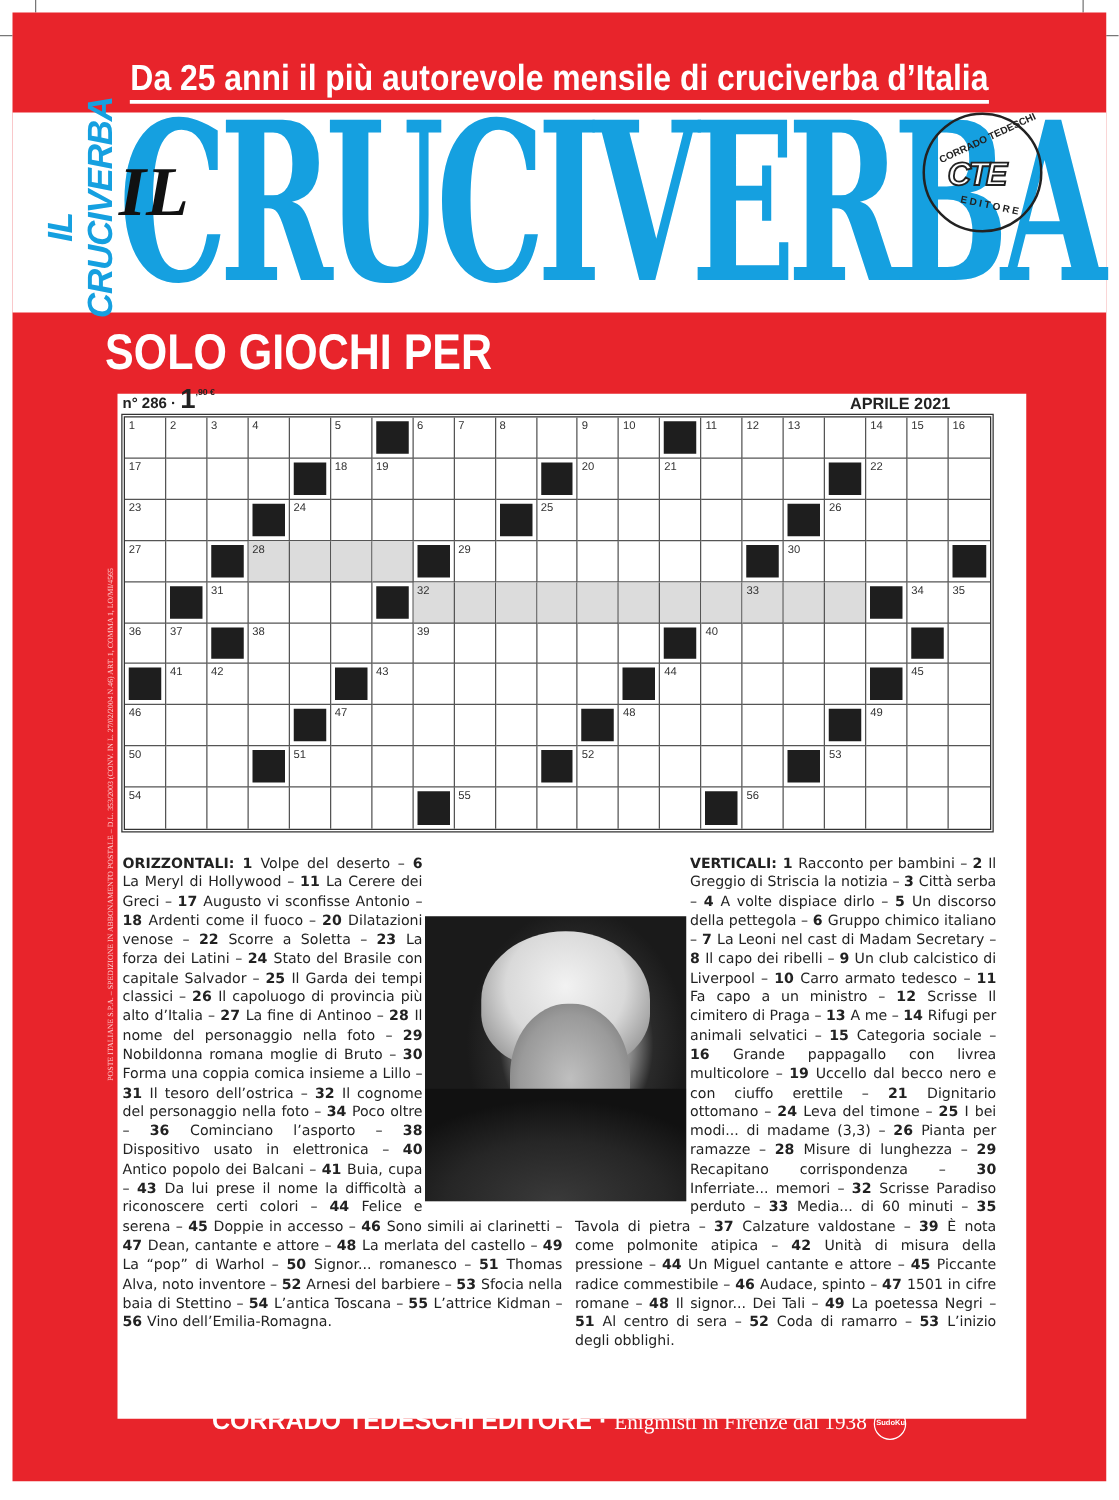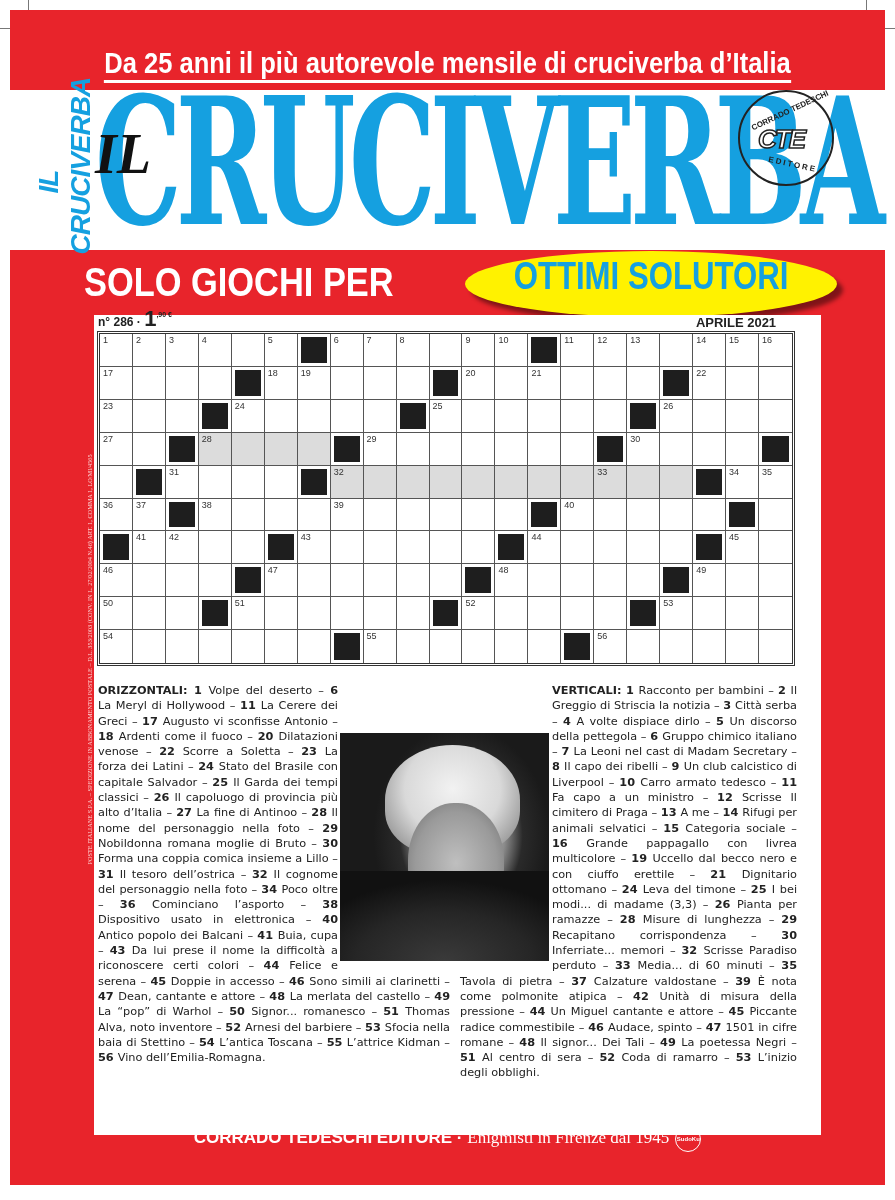--- a/index.html
+++ b/index.html
@@ -17,36 +17,36 @@
   .stamp .t1{position:absolute;left:8px;top:14px;font-size:8px;font-weight:bold;color:#222;transform:rotate(-25deg);}
   .stamp .t2{position:absolute;left:28px;top:68px;font-size:8px;font-weight:bold;color:#222;letter-spacing:2px;transform:rotate(12deg);}
   .stamp .cte{position:absolute;left:18px;top:32px;font-size:26px;font-weight:bold;font-style:italic;color:#fff;-webkit-text-stroke:1.5px #222;letter-spacing:-2px;}
   .sub{position:absolute;left:74px;top:250px;color:#fff;font-weight:bold;font-size:40px;transform:scaleX(0.86);transform-origin:left center;white-space:nowrap;}
   .ellipse{position:absolute;left:455px;top:241px;width:372px;height:66px;background:#fff200;border-radius:50%;box-shadow:6px 6px 4px rgba(0,0,0,0.45);}
   .ellipse span{position:absolute;left:0;top:4px;width:372px;text-align:center;color:#15a0e0;font-weight:bold;font-size:38px;transform:scaleX(0.82);transform-origin:center;white-space:nowrap;}
   .panel{position:absolute;left:84px;top:305px;width:727px;height:820px;background:#fff;}
   .issue{position:absolute;left:98px;top:313px;font-size:12px;font-weight:bold;color:#222;}
   .issue .big{font-size:22px;line-height:12px;}
   .issue .sup{font-size:7px;vertical-align:top;position:relative;top:-2px;}
-  .month{position:absolute;left:680px;top:315px;width:112px;text-align:center;font-size:13px;font-weight:bold;color:#222;}
+  .month{position:absolute;left:680px;top:315px;width:112px;text-align:left;font-size:13px;font-weight:bold;color:#222;}
   .grid{position:absolute;left:97px;top:331px;width:698px;height:335px;border:3px double #333;box-sizing:border-box;display:grid;grid-template-columns:repeat(21,1fr);grid-template-rows:repeat(10,1fr);background:#fff;}
   .cell{border-right:1px solid #555;border-bottom:1px solid #555;position:relative;box-sizing:border-box;}
   .cell.gray{background:#dcdcdc;}
   .cell.block::after{content:"";position:absolute;left:3px;top:3px;right:3px;bottom:3px;background:#1e1e1e;}
   .cell .n{position:absolute;left:3px;top:1px;font-size:9px;color:#333;}
   .clues{position:absolute;font-family:"DejaVu Sans",sans-serif;font-size:11.3px;line-height:15.3px;color:#222;text-align:justify;}
   .clues b{font-weight:bold;}
   .photo{position:absolute;left:340px;top:733px;width:209px;height:228px;background:radial-gradient(ellipse 42% 48% at 58% 45%, #e6e6e6 0%, #c7c7c7 28%, #8a8a8a 50%, #2a2a2a 70%, #1a1a1a 100%);overflow:hidden;}
   .photo .body{position:absolute;left:0;bottom:0;width:209px;height:90px;background:radial-gradient(ellipse 70% 90% at 50% 100%, #3a3a3a 0%, #262626 60%, #111 100%);}
   .photo .face{position:absolute;left:68px;top:70px;width:96px;height:120px;border-radius:48% 48% 45% 45%;background:radial-gradient(ellipse at 50% 50%, #bfbfbf 0%, #9a9a9a 60%, #6a6a6a 100%);}
   .photo .hair{position:absolute;left:45px;top:12px;width:135px;height:110px;border-radius:50% 50% 40% 40%;background:radial-gradient(ellipse at 50% 40%, #f2f2f2 0%, #d9d9d9 50%, #9d9d9d 80%, transparent 100%);}
   .postal{position:absolute;left:70px;top:380px;width:18px;height:550px;}
   .postal span{position:absolute;left:-266px;top:266px;width:550px;transform:rotate(-90deg);font-family:"Liberation Serif",serif;font-size:6.3px;color:#ffd0d0;white-space:nowrap;text-align:center;}
   .footer{position:absolute;left:0;top:1126px;width:895px;text-align:center;color:#fff;}
-  .footer .f1{font-weight:bold;font-size:17px;}
+  .footer .f1{font-weight:bold;font-size:20px;}
   .footer .f2{font-family:"Liberation Serif",serif;font-size:17px;}
   .sudoku{display:inline-block;width:24px;height:24px;border:1.5px solid #fff;border-radius:50%;font-size:6px;line-height:24px;text-align:center;vertical-align:middle;margin-left:6px;font-weight:bold;}
 </style>
 </head>
 <body>
 
 <div class="crop" style="left:28px;top:0;width:1px;height:10px"></div>
 <div class="crop" style="left:866px;top:0;width:1px;height:10px"></div>
 <div class="crop" style="left:0;top:28px;width:10px;height:1px"></div>
 <div class="crop" style="left:885px;top:28px;width:10px;height:1px"></div>
@@ -58,23 +58,20 @@
       <span>IL CRUCIVERBA</span>
     </div>
   <div class="mast-title">CRUCIVERBA</div>
   <div class="mast-il">IL</div>
   <div class="stamp">
     <span class="t1">CORRADO TEDESCHI</span>
     <span class="cte">CTE</span>
     <span class="t2">EDITORE</span>
   </div>
   <div class="sub">SOLO GIOCHI PER</div>
-  <div class="ellipse">
-      <span>OTTIMI SOLUTORI</span>
-    </div>
 
   <div class="postal">
       <span>POSTE ITALIANE S.P.A. – SPEDIZIONE IN ABBONAMENTO POSTALE – D.L. 353/2003 (CONV. IN L. 27/02/2004 N.46) ART. 1, COMMA 1, LO/MI/4565</span>
     </div>
 
   <div class="panel"></div>
 </div>
 
 <div class="issue">
   <span>n° 286 ·</span> <span class="big">1</span><span class="sup">,90 €</span>
@@ -409,14 +406,14 @@
 <div class="clues" id="across" style="left:98px;top:683px;width:352px;"><div style="float: right; width: 112px; height: 230px; margin-top: 46px;"></div><b>ORIZZONTALI: </b><b>1 </b><span>Volpe del deserto – </span><b>6 </b><span>La Meryl di Hollywood – </span><b>11 </b><span>La Cerere dei Greci – </span><b>17 </b><span>Augusto vi sconfisse Antonio – </span><b>18 </b><span>Ardenti come il fuoco – </span><b>20 </b><span>Dilatazioni venose – </span><b>22 </b><span>Scorre a Soletta – </span><b>23 </b><span>La forza dei Latini – </span><b>24 </b><span>Stato del Brasile con capitale Salvador – </span><b>25 </b><span>Il Garda dei tempi classici – </span><b>26 </b><span>Il capoluogo di provincia più alto d’Italia – </span><b>27 </b><span>La fine di Antinoo – </span><b>28 </b><span>Il nome del personaggio nella foto – </span><b>29 </b><span>Nobildonna romana moglie di Bruto – </span><b>30 </b><span>Forma una coppia comica insieme a Lillo – </span><b>31 </b><span>Il tesoro dell’ostrica – </span><b>32 </b><span>Il cognome del personaggio nella foto – </span><b>34 </b><span>Poco oltre – </span><b>36 </b><span>Cominciano l’asporto – </span><b>38 </b><span>Dispositivo usato in elettronica – </span><b>40 </b><span>Antico popolo dei Balcani – </span><b>41 </b><span>Buia, cupa – </span><b>43 </b><span>Da lui prese il nome la difficoltà a riconoscere certi colori – </span><b>44 </b><span>Felice e serena – </span><b>45 </b><span>Doppie in accesso – </span><b>46 </b><span>Sono simili ai clarinetti – </span><b>47 </b><span>Dean, cantante e attore – </span><b>48 </b><span>La merlata del castello – </span><b>49 </b><span>La “pop” di Warhol – </span><b>50 </b><span>Signor... romanesco – </span><b>51 </b><span>Thomas Alva, noto inventore – </span><b>52 </b><span>Arnesi del barbiere – </span><b>53 </b><span>Sfocia nella baia di Stettino – </span><b>54 </b><span>L’antica Toscana – </span><b>55 </b><span>L’attrice Kidman – </span><b>56 </b><span>Vino dell’Emilia-Romagna.</span></div>
 <div class="clues" id="down" style="left:460px;top:683px;width:337px;"><div style="float: left; width: 92px; height: 230px; margin-top: 46px;"></div><b>VERTICALI: </b><b>1 </b><span>Racconto per bambini – </span><b>2 </b><span>Il Greggio di Striscia la notizia – </span><b>3 </b><span>Città serba – </span><b>4 </b><span>A volte dispiace dirlo – </span><b>5 </b><span>Un discorso della pettegola – </span><b>6 </b><span>Gruppo chimico italiano – </span><b>7 </b><span>La Leoni nel cast di Madam Secretary – </span><b>8 </b><span>Il capo dei ribelli – </span><b>9 </b><span>Un club calcistico di Liverpool – </span><b>10 </b><span>Carro armato tedesco – </span><b>11 </b><span>Fa capo a un ministro – </span><b>12 </b><span>Scrisse Il cimitero di Praga – </span><b>13 </b><span>A me – </span><b>14 </b><span>Rifugi per animali selvatici – </span><b>15 </b><span>Categoria sociale – </span><b>16 </b><span>Grande pappagallo con livrea multicolore – </span><b>19 </b><span>Uccello dal becco nero e con ciuffo erettile – </span><b>21 </b><span>Dignitario ottomano – </span><b>24 </b><span>Leva del timone – </span><b>25 </b><span>I bei modi... di madame (3,3) – </span><b>26 </b><span>Pianta per ramazze – </span><b>28 </b><span>Misure di lunghezza – </span><b>29 </b><span>Recapitano corrispondenza – </span><b>30 </b><span>Inferriate... memori – </span><b>32 </b><span>Scrisse Paradiso perduto – </span><b>33 </b><span>Media... di 60 minuti – </span><b>35 </b><span>Tavola di pietra – </span><b>37 </b><span>Calzature valdostane – </span><b>39 </b><span>È nota come polmonite atipica – </span><b>42 </b><span>Unità di misura della pressione – </span><b>44 </b><span>Un Miguel cantante e attore – </span><b>45 </b><span>Piccante radice commestibile – </span><b>46 </b><span>Audace, spinto – </span><b>47 </b><span>1501 in cifre romane – </span><b>48 </b><span>Il signor... Dei Tali – </span><b>49 </b><span>La poetessa Negri – </span><b>51 </b><span>Al centro di sera – </span><b>52 </b><span>Coda di ramarro – </span><b>53 </b><span>L’inizio degli obblighi.</span></div>
 
 <div class="photo">
   <div class="hair"></div>
   <div class="face"></div>
   <div class="body"></div>
 </div>
 
 <div class="footer">
-  <span class="f1">CORRADO TEDESCHI EDITORE</span><span class="f1"> · </span><span class="f2">Enigmisti in Firenze dal 1945</span><span class="sudoku">SudoKu</span>
+  <span class="f1">CORRADO TEDESCHI EDITORE</span><span class="f1"> · </span><span class="f2">Enigmisti in Firenze dal 1938</span><span class="sudoku">SudoKu</span>
 </div>
 
 </body></html>

